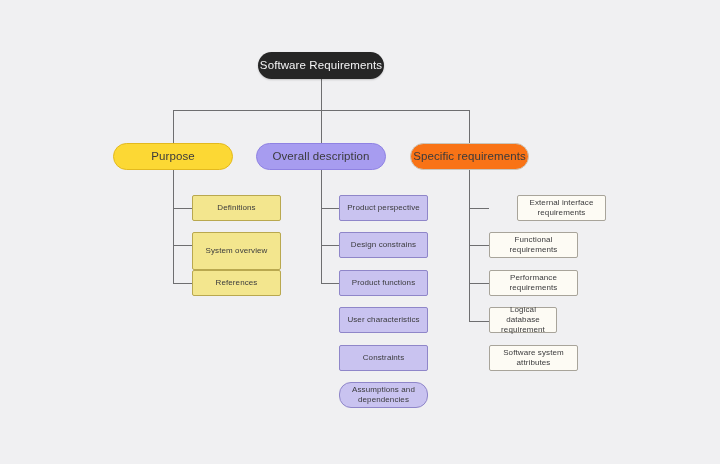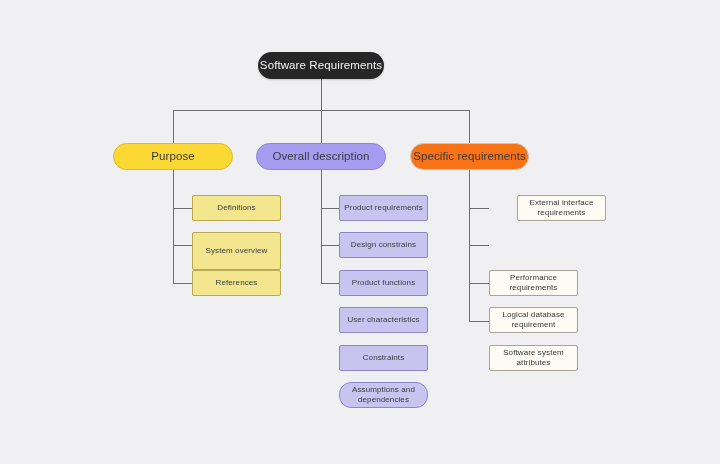--- a/index.html
+++ b/index.html
@@ -88,25 +88,26 @@
   <div class="node pill pill-yellow" style="left:113px;top:143px;width:120px;height:27px;">Purpose</div>
 
   <div class="node pill pill-purple" style="left:256px;top:143px;width:130px;height:27px;">Overall description</div>
 
   <div class="node pill pill-cream" style="left:410px;top:143px;width:119px;height:27px;">Specific requirements</div>
 
   <div class="node box box-yellow" style="left:192px;top:195px;width:89px;height:26px;">Definitions</div>
   <div class="node box box-yellow" style="left:192px;top:232px;width:89px;height:38px;">System overview</div>
   <div class="node box box-yellow" style="left:192px;top:270px;width:89px;height:26px;">References</div>
 
-  <div class="node box box-purple" style="left:339px;top:195px;width:89px;height:26px;">Product requirements</div>
+  <div class="node box box-purple" style="left:339px;top:195px;width:89px;height:26px;">Product perspective</div>
   <div class="node box box-purple" style="left:339px;top:232px;width:89px;height:26px;">Design constrains</div>
   <div class="node box box-purple" style="left:339px;top:270px;width:89px;height:26px;">Product functions</div>
   <div class="node box box-purple" style="left:339px;top:307px;width:89px;height:26px;">User characteristics</div>
   <div class="node box box-purple" style="left:339px;top:345px;width:89px;height:26px;">Constraints</div>
   <div class="node box box-purple" style="left:339px;top:382px;width:89px;height:26px;border-radius:12px;">Assumptions and dependencies</div>
 
   <div class="node box box-cream" style="left:489px;top:195px;width:89px;height:26px;margin-left:28px;">External interface requirements</div>
+  <div class="node box box-cream" style="left:489px;top:232px;width:89px;height:26px;">Functional requirements</div>
   <div class="node box box-cream" style="left:489px;top:270px;width:89px;height:26px;">Performance requirements</div>
-  <div class="node box box-cream" style="left:489px;top:307px;width:89px;height:26px;">Logical database requirement</div>
+  <div class="node box box-cream" style="left:489px;top:307px;width:68px;height:26px;">Logical database requirement</div>
   <div class="node box box-cream" style="left:489px;top:345px;width:89px;height:26px;">Software system attributes</div>
 
 </div>
 
 </body></html>

